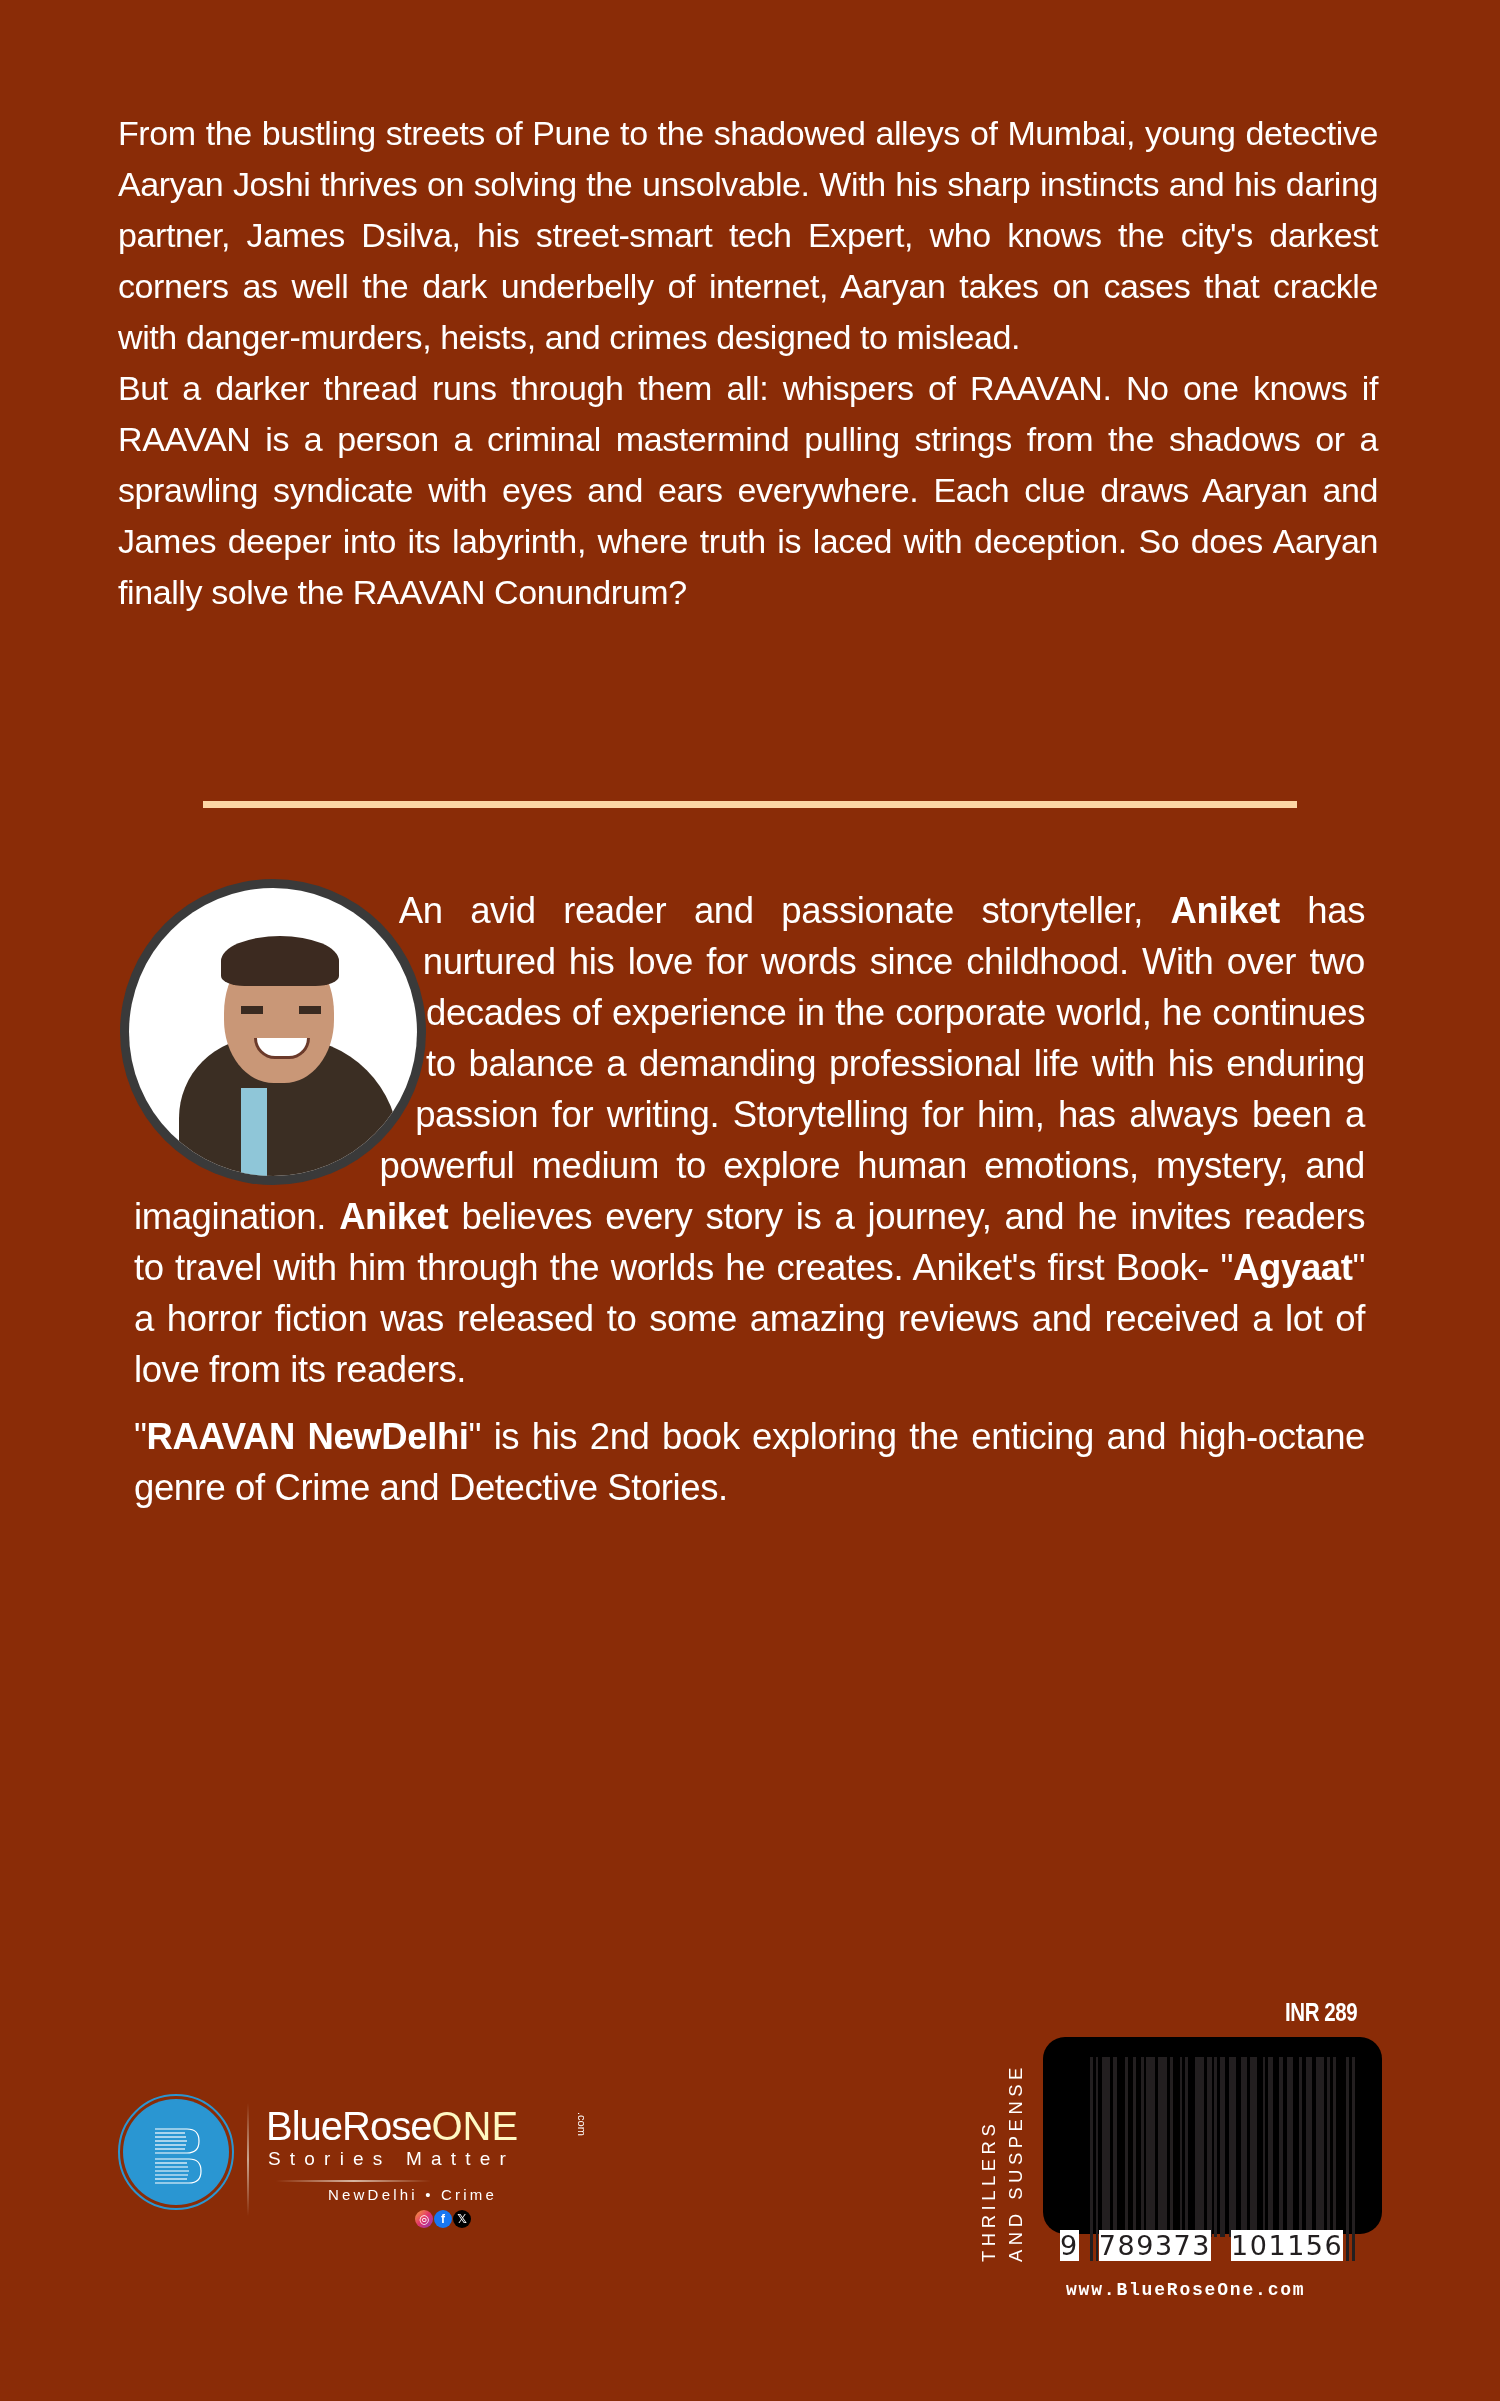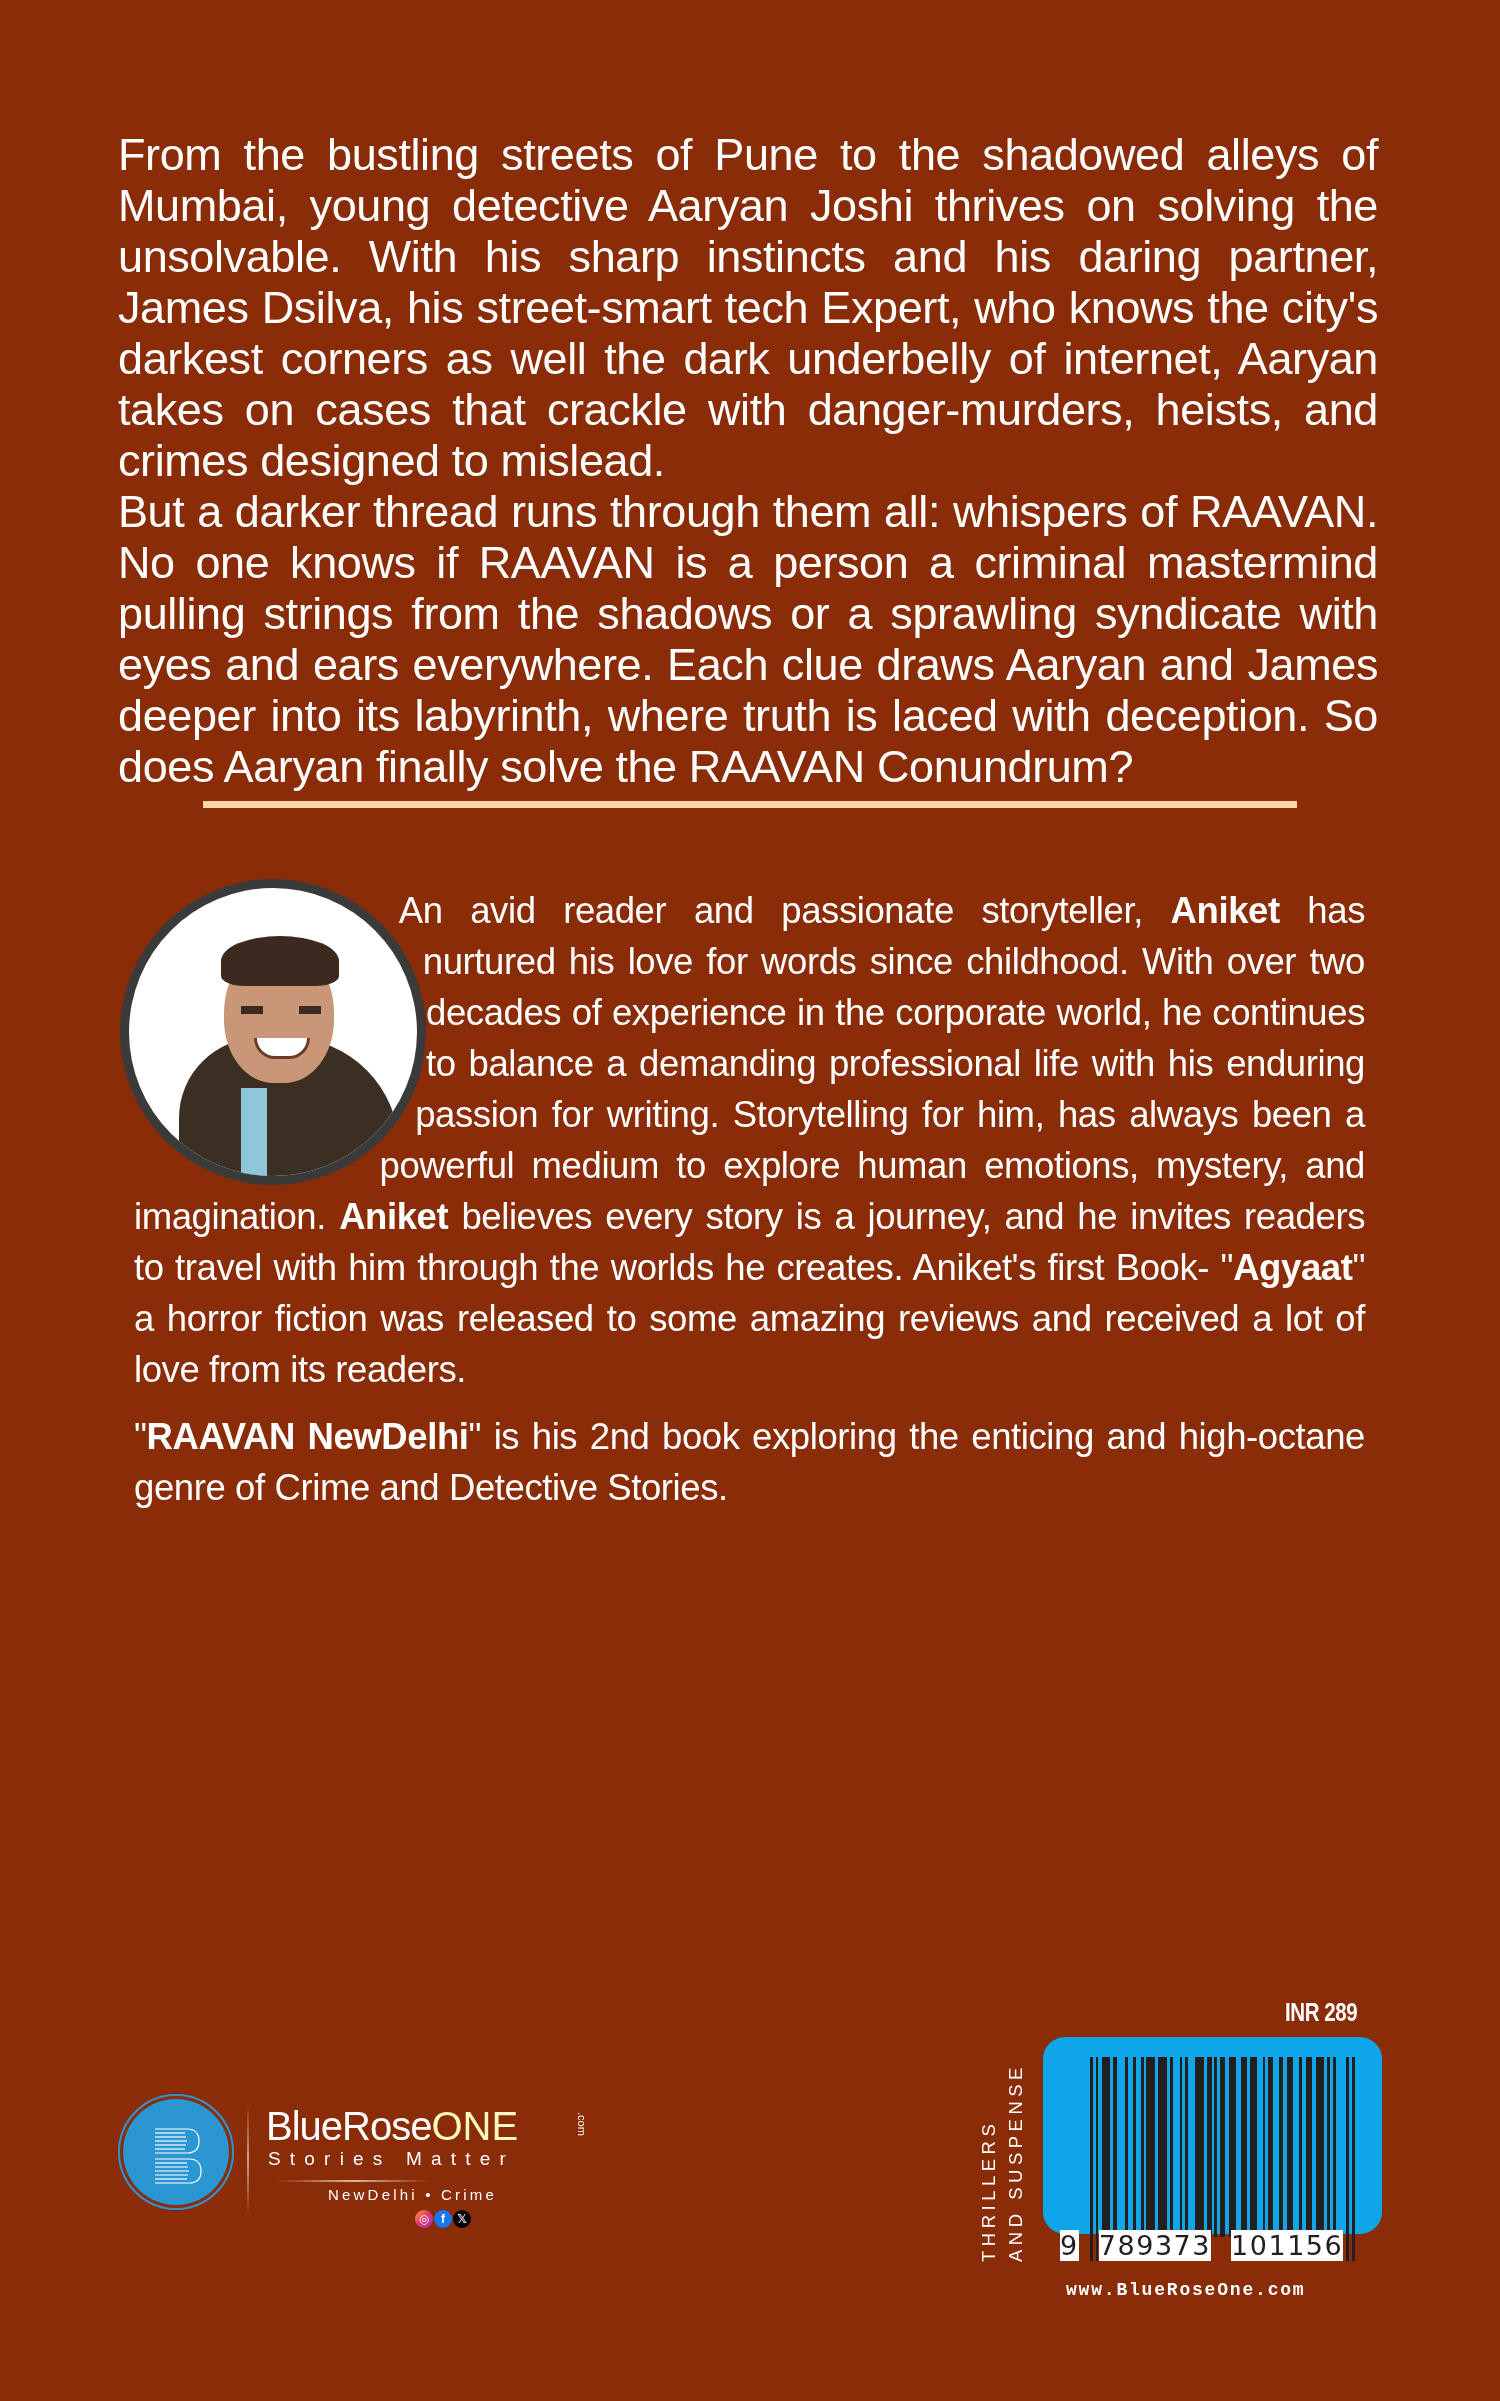--- a/index.html
+++ b/index.html
@@ -5,22 +5,22 @@
   html, body { margin: 0; padding: 0; }
   body {
     width: 1500px; height: 2401px;
     background: #8a2c07;
     font-family: "Liberation Sans", "DejaVu Sans", sans-serif;
     color: #ffffff;
     position: relative;
     overflow: hidden;
   }
   .synopsis {
-    position: absolute; left: 118px; top: 129px; width: 1260px;
-    font-size: 45px; line-height: 51px; text-align: justify;
+    position: absolute; left: 118px; top: 108px; width: 1260px;
+    font-size: 34px; line-height: 51px; text-align: justify;
     letter-spacing: -0.4px;
   }
   .synopsis p { margin: 0; }
   .divider {
     position: absolute; left: 203px; top: 801px; width: 1094px; height: 7px;
     background: #fcd6a4;
   }
   .author {
     position: absolute; left: 118px; top: 869px; width: 1263px;
     font-size: 36.5px; line-height: 51px; text-align: justify;
@@ -118,21 +118,21 @@
     transform: rotate(-90deg); transform-origin: left top;
     font-size: 18.5px; line-height: 27px; letter-spacing: 4.5px; color: #fff;
     white-space: nowrap;
   }
   .price {
     position: absolute; left: 1285px; top: 1998px; font-size: 25px; font-weight: bold;
     color: #fff; letter-spacing: -0.5px; transform: scaleX(0.82); transform-origin: left top;
   }
   .barcode-box {
     position: absolute; left: 1043px; top: 2037px; width: 339px; height: 197px;
-    background: #0ea5e9; border-radius: 22px;
+    background: #000000; border-radius: 22px;
   }
   .bars {
     position: absolute; left: 47px; top: 20px; width: 265px; height: 210px;
     display: flex; align-items: flex-start;
   }
   .bar { height: 180px; background: #231f20; }
   .bar.long { height: 204px; }
   .gap { height: 10px; }
   .isbn {
     position: absolute; left: 17px; top: 193px; width: 310px;

